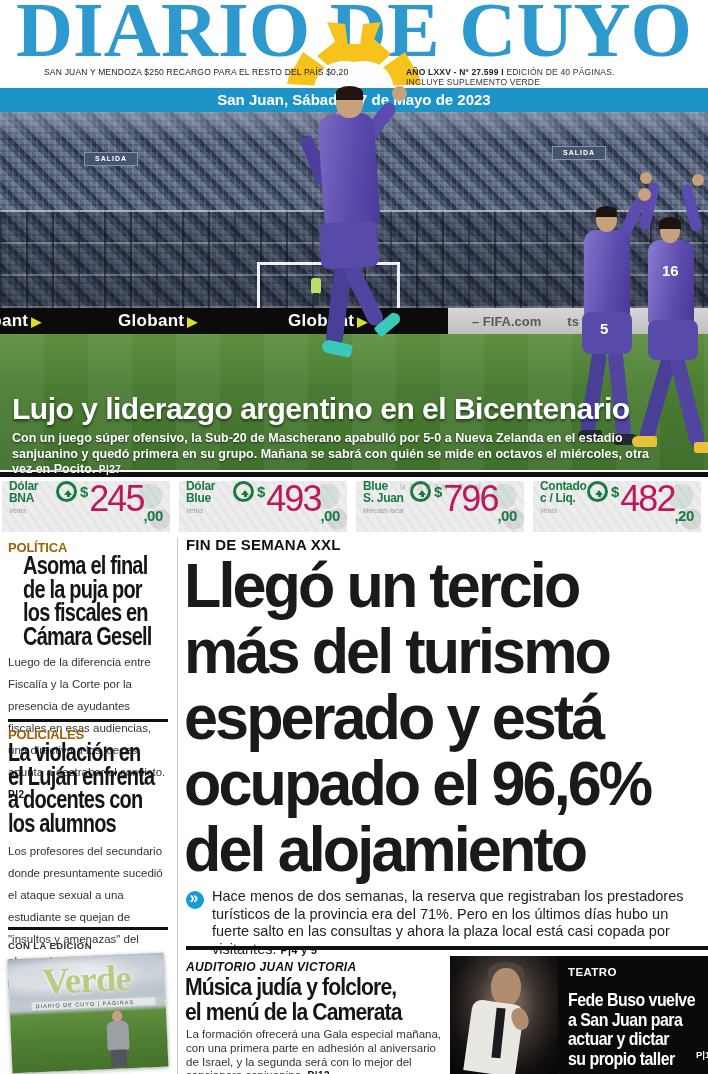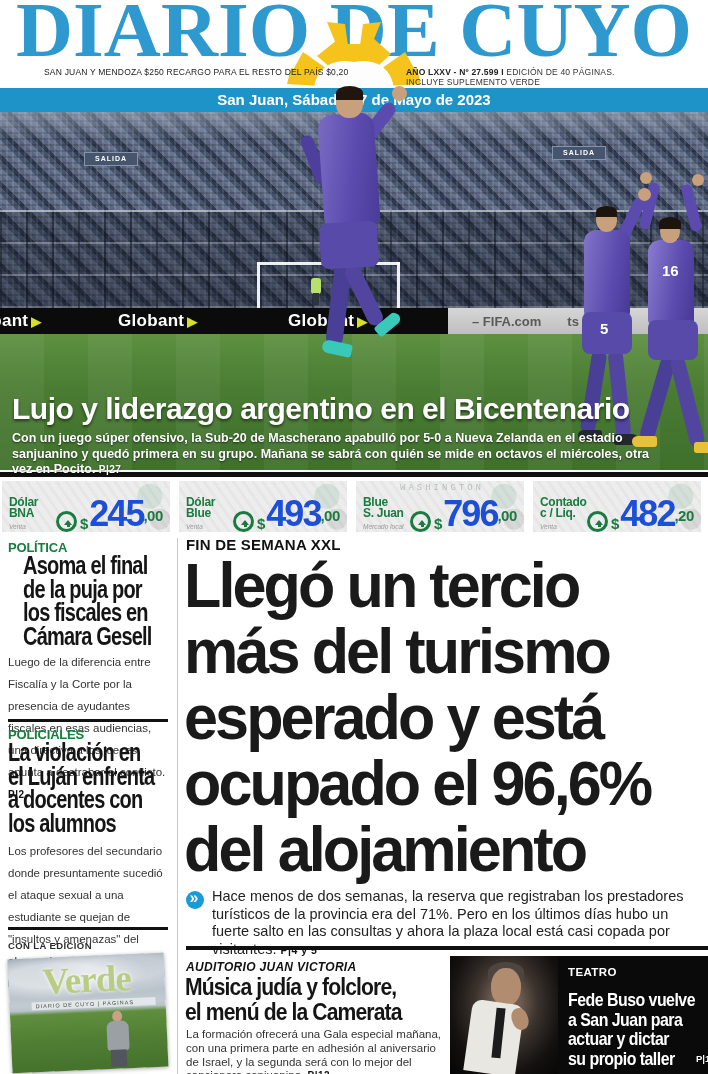--- a/index.html
+++ b/index.html
@@ -116,41 +116,41 @@
   .black-rule { position:absolute; background:#101010; }
   #rule-top { left:0; top:472px; width:708px; height:5px; }
   #rule-main-bottom { left:186px; top:946px; width:522px; height:4px; }
   #rule-left-1 { left:8px; top:719px; width:160px; height:3px; }
   #rule-left-2 { left:8px; top:927px; width:160px; height:3px; }
   #v-divider { position:absolute; left:177px; top:538px; width:1px; height:536px; background:#c9c9c9; }
 
   
   #currency-bar { position:absolute; top:481px; left:0; width:708px; height:51px; display:flex; gap:9px; padding-left:2px; }
   .fx-box { position:relative; width:168px; height:51px; background:#ededed; overflow:hidden;
-    display:flex; align-items:flex-end; padding-left:7px; }
+    display:flex; align-items:flex-start; padding-left:7px; }
   .fx-box::before { content:""; position:absolute; inset:0;
     background:
       radial-gradient(circle at 88% 30%, rgba(27,122,64,.12) 0 12px, transparent 13px),
       radial-gradient(circle at 94% 75%, rgba(120,120,120,.18) 0 10px, transparent 11px),
       repeating-linear-gradient(55deg, rgba(140,140,140,.07) 0 3px, transparent 3px 8px); }
   .fx-label { width:47px; line-height:11.5px; position:relative; }
   .fx-label .l1,.fx-label .l2 { font-weight:700; font-size:12px; color:#1b7a40; letter-spacing:-.3px; }
   .fx-sub { font-size:6.5px; color:#9a9a9a; font-style:italic; margin-top:1px; }
   .fx-arrow { position:relative; width:21px; height:21px; border:3.5px solid #1b7a40; border-radius:50%; margin:0 3px 0 0; flex:none; }
   .fx-arrow::before { content:""; position:absolute; left:4.5px; top:5.5px; width:0; height:0;
     border-left:4.5px solid transparent; border-right:4.5px solid transparent; border-bottom:5px solid #1b7a40; }
   .fx-arrow::after { content:""; position:absolute; left:7.5px; top:8px; width:3px; height:5px; background:#1b7a40; }
   .fx-dollar { font-weight:700; font-size:15px; color:#1b7a40; margin:2px 1px 0 0; position:relative; }
-  .fx-int { font-weight:700; font-size:36px; letter-spacing:-2px; color:#1d4ed8; line-height:36px; position:relative; }
+  .fx-int { font-weight:400; font-size:36px; letter-spacing:-2px; color:#be185d; line-height:36px; position:relative; }
   .fx-dec { font-weight:700; font-size:15px; color:#1b7a40; align-self:flex-end; margin-bottom:8px; position:relative; letter-spacing:-.5px; }
   #fx-watermark { position:absolute; left:400px; top:483px; font-size:9px; letter-spacing:3px; color:rgba(90,110,95,.35);
     font-family:Liberation Mono, monospace; z-index:3; }
 
   
-  .kicker-blue { color:#15803d; font-weight:700; font-size:13px; letter-spacing:-.2px; }
+  .kicker-blue { color:#a16207; font-weight:700; font-size:13px; letter-spacing:-.2px; }
   .left-abs { position:absolute; left:8px; width:162px; }
   #politics-kicker { top:540px; }
   #politics-headline { top:554px;margin-left:15px; }
   #police-kicker { top:727px; }
   #police-headline { top:741px; }
   .col-hl-line { font-weight:700; font-size:25px; line-height:23.5px; color:#151515; letter-spacing:-1px;
     transform:scaleX(.8); transform-origin:0 0; white-space:nowrap; }
   #politics-body { top:651px; } #police-body { top:840px; }
   .col-body { font-size:11.5px; line-height:22px; color:#333; width:162px; }
   .pref { font-weight:700; color:#111; font-size:10px; letter-spacing:.5px; }
@@ -193,21 +193,21 @@
     background:radial-gradient(ellipse at 52% 40%, #6d5c50 0 18%, #3a322d 40%, #141110 70%, #050505 100%); }
   #fede-hair { position:absolute; left:38px; top:6px; width:36px; height:20px; border-radius:50% 50% 0 0; background:#4e4540; }
   #fede-face { position:absolute; left:41px; top:12px; width:30px; height:38px; border-radius:48%; background:#b28c6e; }
   #fede-shirt { position:absolute; left:18px; top:46px; width:52px; height:72px; border-radius:10px 10px 0 0; background:#e9e7e2; transform:rotate(8deg); }
   #fede-tie { position:absolute; left:44px; top:52px; width:9px; height:50px; background:#1c1c1e; transform:rotate(6deg); }
   #fede-hand { position:absolute; left:62px; top:52px; width:16px; height:22px; border-radius:45%; background:#b28c6e; transform:rotate(-18deg); }
   #theater-text { position:absolute; left:118px; top:10px; width:138px; }
   #theater-kicker { color:#fff; font-weight:700; font-size:11.5px; letter-spacing:.4px; margin-bottom:12px; }
   .th-hl-line { color:#fff; font-weight:700; font-size:18.5px; line-height:19.5px; letter-spacing:-.6px;
     transform:scaleX(.86); transform-origin:0 0; white-space:nowrap; }
-  .th-last { display:flex; align-items:center; gap:4px; }
+  .th-last { display:flex; align-items:flex-start; gap:4px; }
   #theater-pref { color:#fff; font-weight:700; font-size:9.5px; }
 </style>
 </head>
 <body>
 
 <div id="page">
 
   <div id="masthead">
     <svg id="sun-logo" width="134" height="66" viewBox="0 0 134 66">
       <g fill="#f6c21c">

